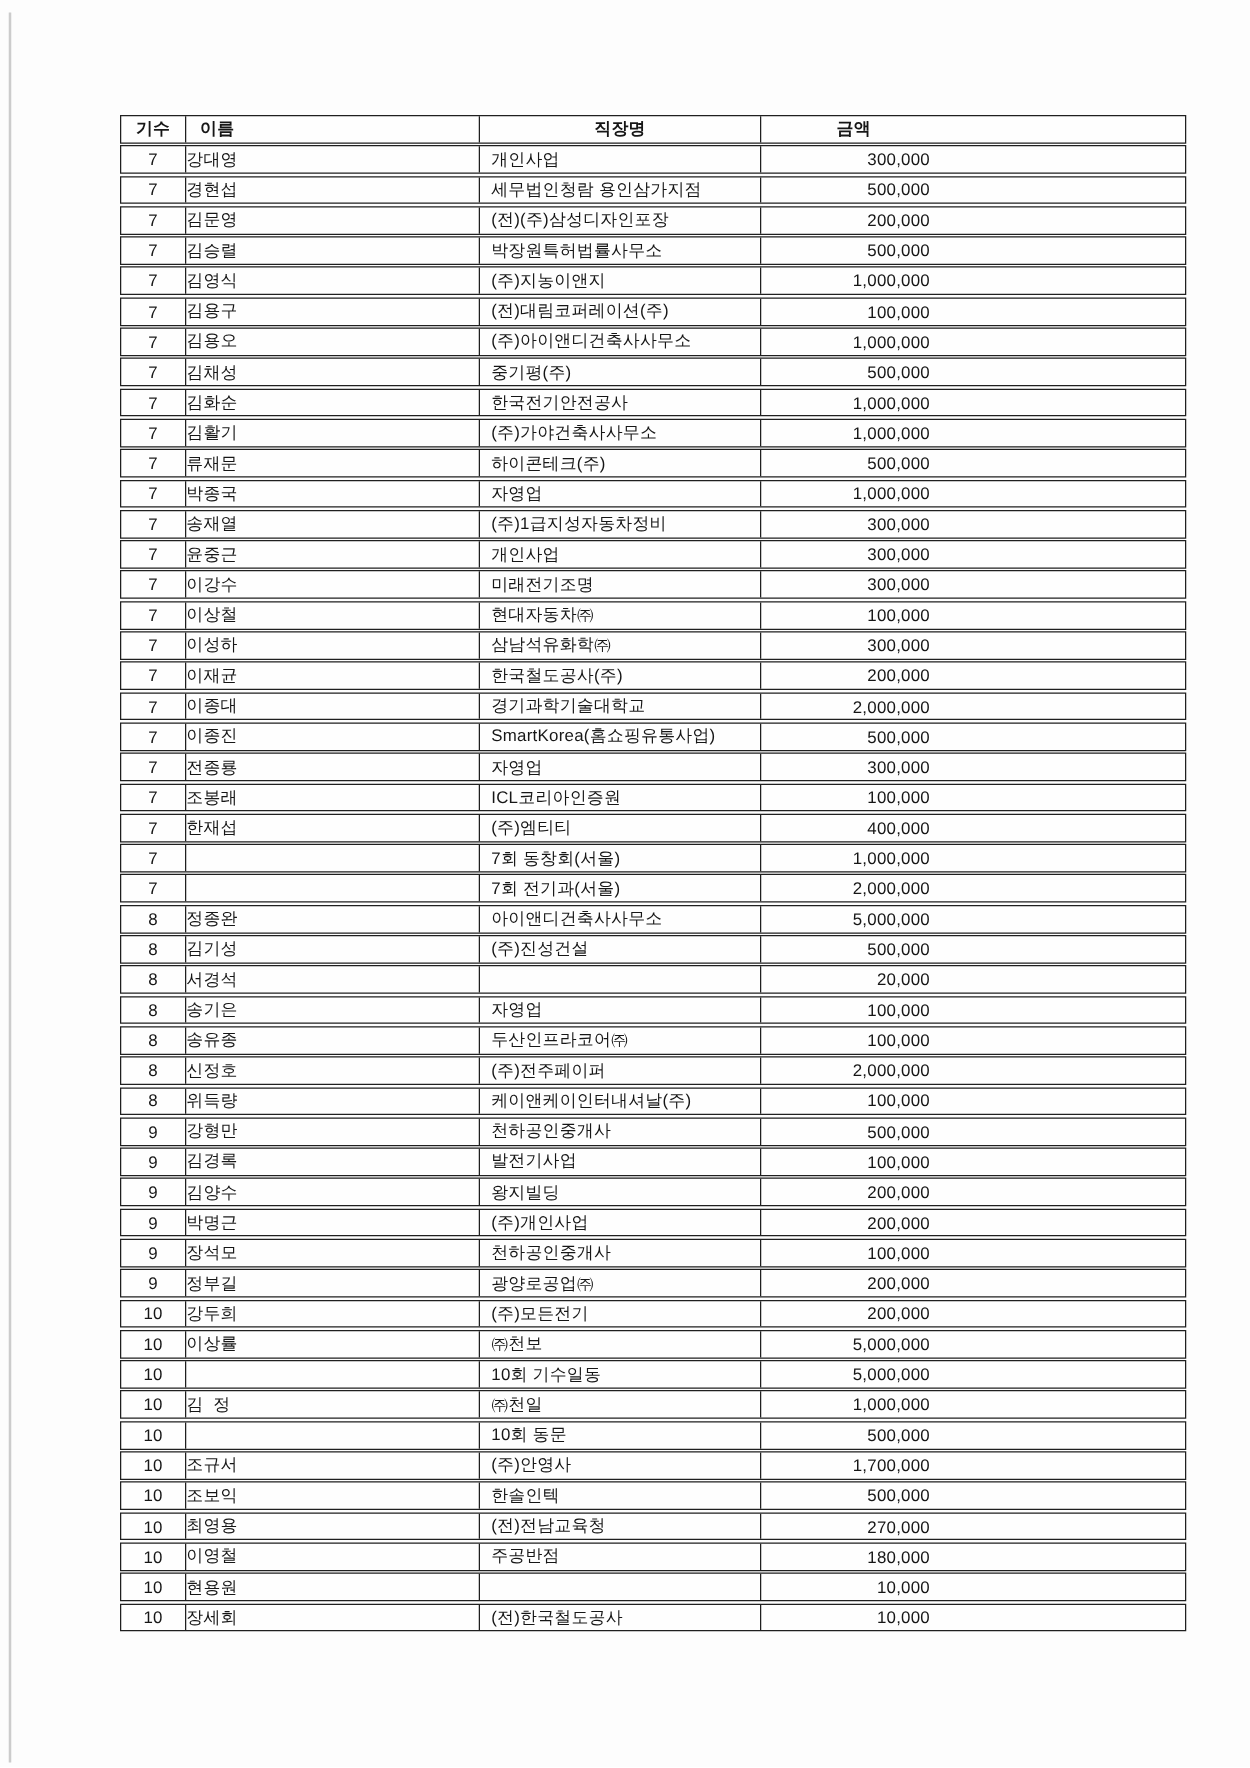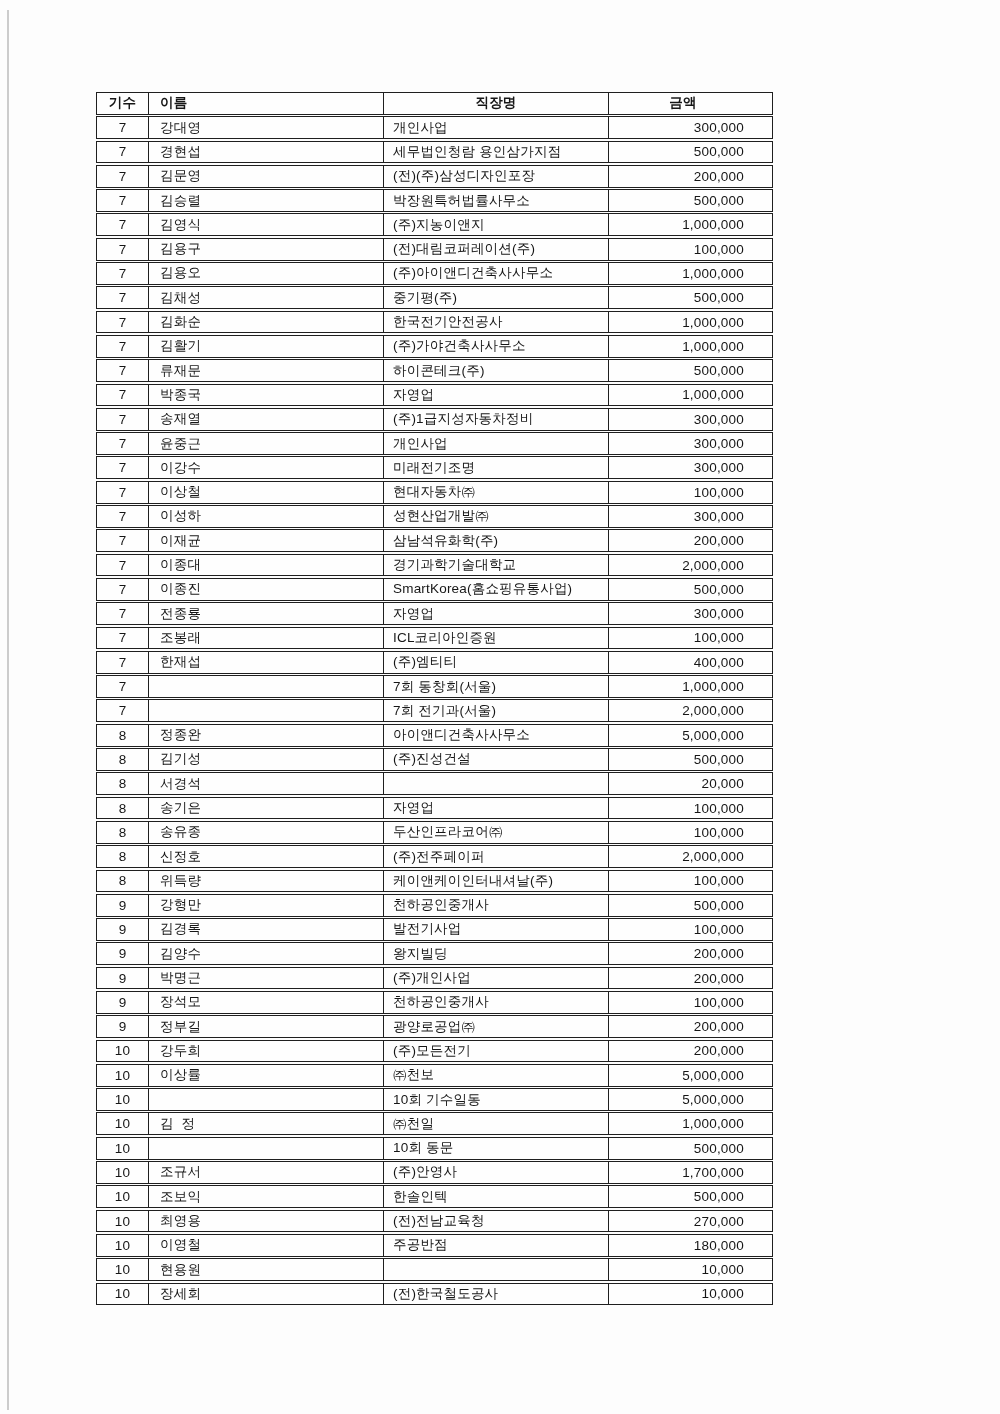--- a/index.html
+++ b/index.html
@@ -20,21 +20,21 @@
     left: 7px;
     top: 10px;
     width: 2px;
     height: 1400px;
     background: #cccccc;
   }
   .donation-table {
     position: absolute;
     left: 96px;
     top: 92px;
-    width: 677px;
+    width: 853px;
     display: flex;
     flex-direction: column;
     row-gap: 1.5px;
   }
   .row {
     display: flex;
     height: 22.8px;
     box-sizing: border-box;
     border: 1.6px solid #1f1f1f;
     background: #fefefe;
@@ -44,21 +44,21 @@
     display: flex;
     align-items: center;
     font-size: 13.5px;
     color: #161616;
     overflow: hidden;
     white-space: pre;
     letter-spacing: 0.2px;
   }
   .cell + .cell { border-left: 1.6px solid #1f1f1f; }
   .c0 { width: 51px;  justify-content: center; }
-  .c1 { width: 235px; padding-left: 11px; }
+  .c1 { width: 235px; }
   .c2 { width: 225px; padding-left: 9px; }
   .c3 { width: 149px; justify-content: flex-end; padding-right: 13px; }
   .c4 { flex: 1; margin-top: 43px; }
   .header-row .cell { font-weight: 700; font-size: 13.5px; }
   .header-row .c1 { padding-left: 11px; justify-content: flex-start; }
   .header-row .c2, .header-row .c3, .header-row .c4 {
     justify-content: center;
     padding: 0;
   }
 </style>
@@ -168,27 +168,27 @@
           <div class="cell c4"></div>
         </div><div class="row">
           <div class="cell c0">7</div>
           <div class="cell c1">이상철</div>
           <div class="cell c2">현대자동차㈜</div>
           <div class="cell c3">100,000</div>
           <div class="cell c4"></div>
         </div><div class="row">
           <div class="cell c0">7</div>
           <div class="cell c1">이성하</div>
-          <div class="cell c2">성현산업개발㈜</div>
+          <div class="cell c2">삼남석유화학㈜</div>
           <div class="cell c3">300,000</div>
           <div class="cell c4"></div>
         </div><div class="row">
           <div class="cell c0">7</div>
           <div class="cell c1">이재균</div>
-          <div class="cell c2">삼남석유화학(주)</div>
+          <div class="cell c2">한국철도공사(주)</div>
           <div class="cell c3">200,000</div>
           <div class="cell c4"></div>
         </div><div class="row">
           <div class="cell c0">7</div>
           <div class="cell c1">이종대</div>
           <div class="cell c2">경기과학기술대학교</div>
           <div class="cell c3">2,000,000</div>
           <div class="cell c4"></div>
         </div><div class="row">
           <div class="cell c0">7</div>

